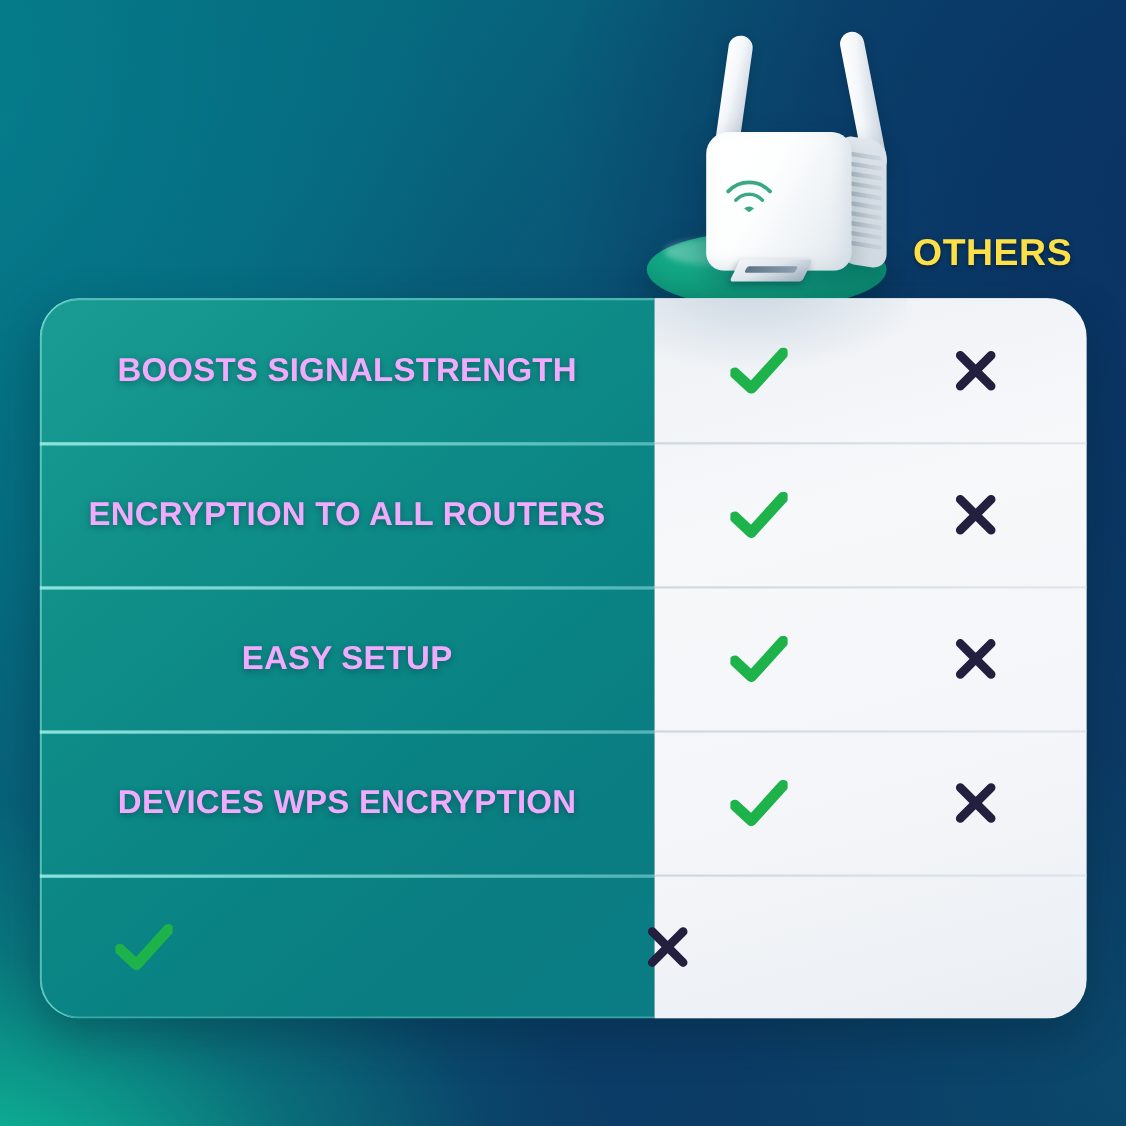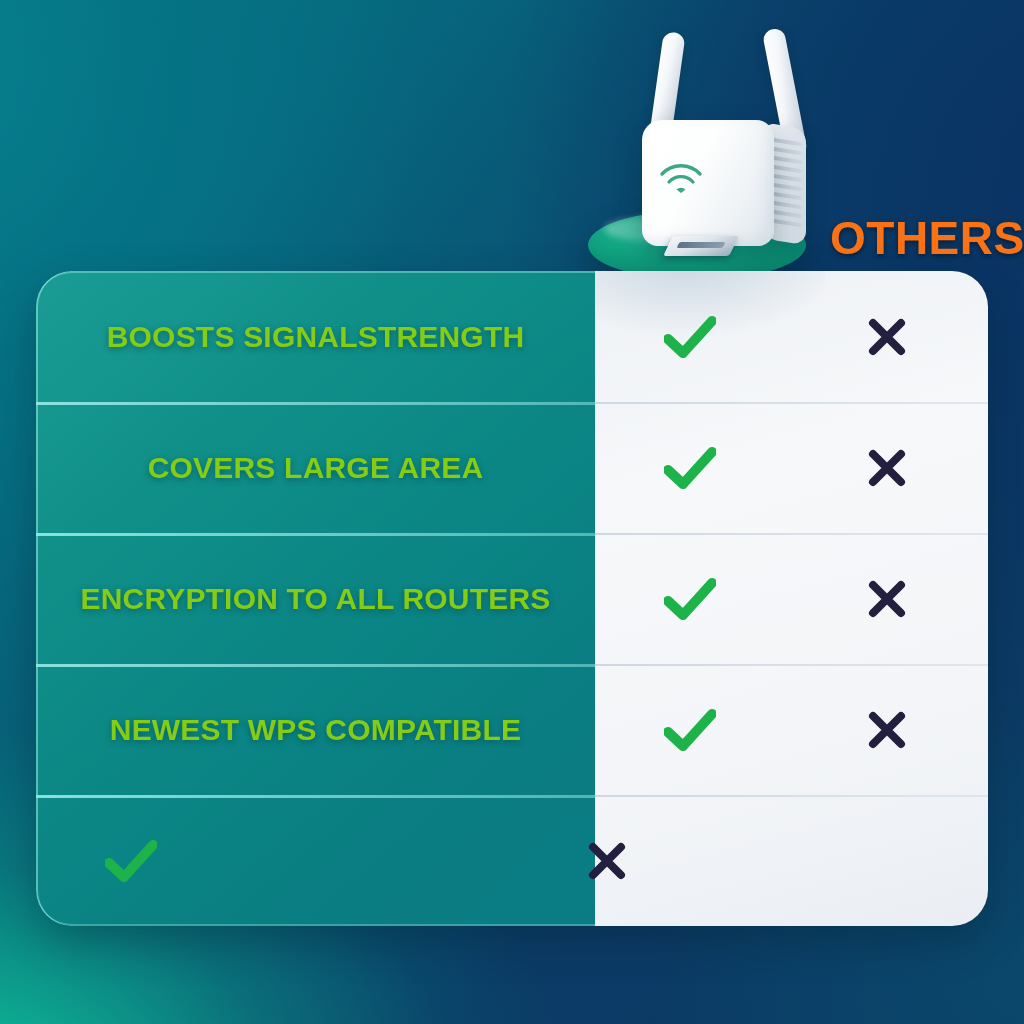--- a/index.html
+++ b/index.html
@@ -77,22 +77,22 @@
   }
   .plug-slot{
     position:absolute;left:108px;top:228px;width:46px;height:6px;
     background:linear-gradient(90deg,#5d7486,#8ea0b0);
     transform:skewX(-26deg);border-radius:2px;
   }
 
   
   .others-label{
     position:absolute;left:830px;top:211px;
-    font-size:46px;font-weight:700;letter-spacing:.5px;
-    color:#f97316;
+    font-size:34px;font-weight:700;letter-spacing:.5px;
+    color:#fde047;
     text-shadow:0 2px 5px rgba(0,0,0,.45);
     text-align:right;
   }
 
   
   .card{
     position:absolute;left:36px;top:271px;width:952px;height:655px;
     border-radius:36px;
     overflow:hidden;
     box-shadow:0 16px 42px rgba(2,30,45,.32);
@@ -123,21 +123,21 @@
   .row + .row::before{
     content:"";position:absolute;left:0;top:0;width:559px;height:3px;
     background:linear-gradient(90deg,rgba(160,240,235,.85),rgba(140,225,222,.55));
   }
   .row + .row::after{
     content:"";position:absolute;left:559px;top:0;right:0;height:2px;
     background:linear-gradient(90deg,rgba(205,214,224,.95),rgba(215,223,232,.7));
   }
   .feature{
     width:559px;text-align:center;padding:0 22px;box-sizing:border-box;
-    color:#84cc16;font-weight:700;font-size:30px;letter-spacing:.2px;
+    color:#f0abfc;font-weight:700;font-size:30px;letter-spacing:.2px;
     text-shadow:0 2px 6px rgba(0,50,55,.45);
     white-space:nowrap;
   }
   .marks{flex:1;display:flex;align-items:center;}
   .cell{flex:1;display:flex;align-items:center;justify-content:center;}
   .cell-ours{flex:0 0 190px;}
   .check{width:52px;height:42px;}
   .xmark{width:40px;height:40px;}
 </style>
 </head>
@@ -203,51 +203,51 @@
               </svg>
             </div>
             <div class="cell">
               <svg class="xmark" viewBox="0 0 40 40">
                 <path d="M6 6 L34 34 M34 6 L6 34" fill="none" stroke="#221f3f" stroke-width="8" stroke-linecap="round"></path>
               </svg>
             </div>
           </div>
         </div>
         <div class="row">
-          <div class="feature">COVERS LARGE AREA</div>
-          <div class="marks">
-            <div class="cell cell-ours">
-              <svg class="check" viewBox="0 0 52 42">
-                <path d="M4 23 L19 37 L48 5" fill="none" stroke="#1eb24a" stroke-width="10" stroke-linecap="round" stroke-linejoin="round"></path>
-              </svg>
-            </div>
-            <div class="cell">
-              <svg class="xmark" viewBox="0 0 40 40">
-                <path d="M6 6 L34 34 M34 6 L6 34" fill="none" stroke="#221f3f" stroke-width="8" stroke-linecap="round"></path>
-              </svg>
-            </div>
-          </div>
-        </div>
-        <div class="row">
           <div class="feature">ENCRYPTION TO ALL ROUTERS</div>
           <div class="marks">
             <div class="cell cell-ours">
               <svg class="check" viewBox="0 0 52 42">
                 <path d="M4 23 L19 37 L48 5" fill="none" stroke="#1eb24a" stroke-width="10" stroke-linecap="round" stroke-linejoin="round"></path>
               </svg>
             </div>
             <div class="cell">
               <svg class="xmark" viewBox="0 0 40 40">
                 <path d="M6 6 L34 34 M34 6 L6 34" fill="none" stroke="#221f3f" stroke-width="8" stroke-linecap="round"></path>
               </svg>
             </div>
           </div>
         </div>
         <div class="row">
-          <div class="feature">NEWEST WPS COMPATIBLE</div>
+          <div class="feature">EASY SETUP</div>
+          <div class="marks">
+            <div class="cell cell-ours">
+              <svg class="check" viewBox="0 0 52 42">
+                <path d="M4 23 L19 37 L48 5" fill="none" stroke="#1eb24a" stroke-width="10" stroke-linecap="round" stroke-linejoin="round"></path>
+              </svg>
+            </div>
+            <div class="cell">
+              <svg class="xmark" viewBox="0 0 40 40">
+                <path d="M6 6 L34 34 M34 6 L6 34" fill="none" stroke="#221f3f" stroke-width="8" stroke-linecap="round"></path>
+              </svg>
+            </div>
+          </div>
+        </div>
+        <div class="row">
+          <div class="feature">DEVICES WPS ENCRYPTION</div>
           <div class="marks">
             <div class="cell cell-ours">
               <svg class="check" viewBox="0 0 52 42">
                 <path d="M4 23 L19 37 L48 5" fill="none" stroke="#1eb24a" stroke-width="10" stroke-linecap="round" stroke-linejoin="round"></path>
               </svg>
             </div>
             <div class="cell">
               <svg class="xmark" viewBox="0 0 40 40">
                 <path d="M6 6 L34 34 M34 6 L6 34" fill="none" stroke="#221f3f" stroke-width="8" stroke-linecap="round"></path>
               </svg>

